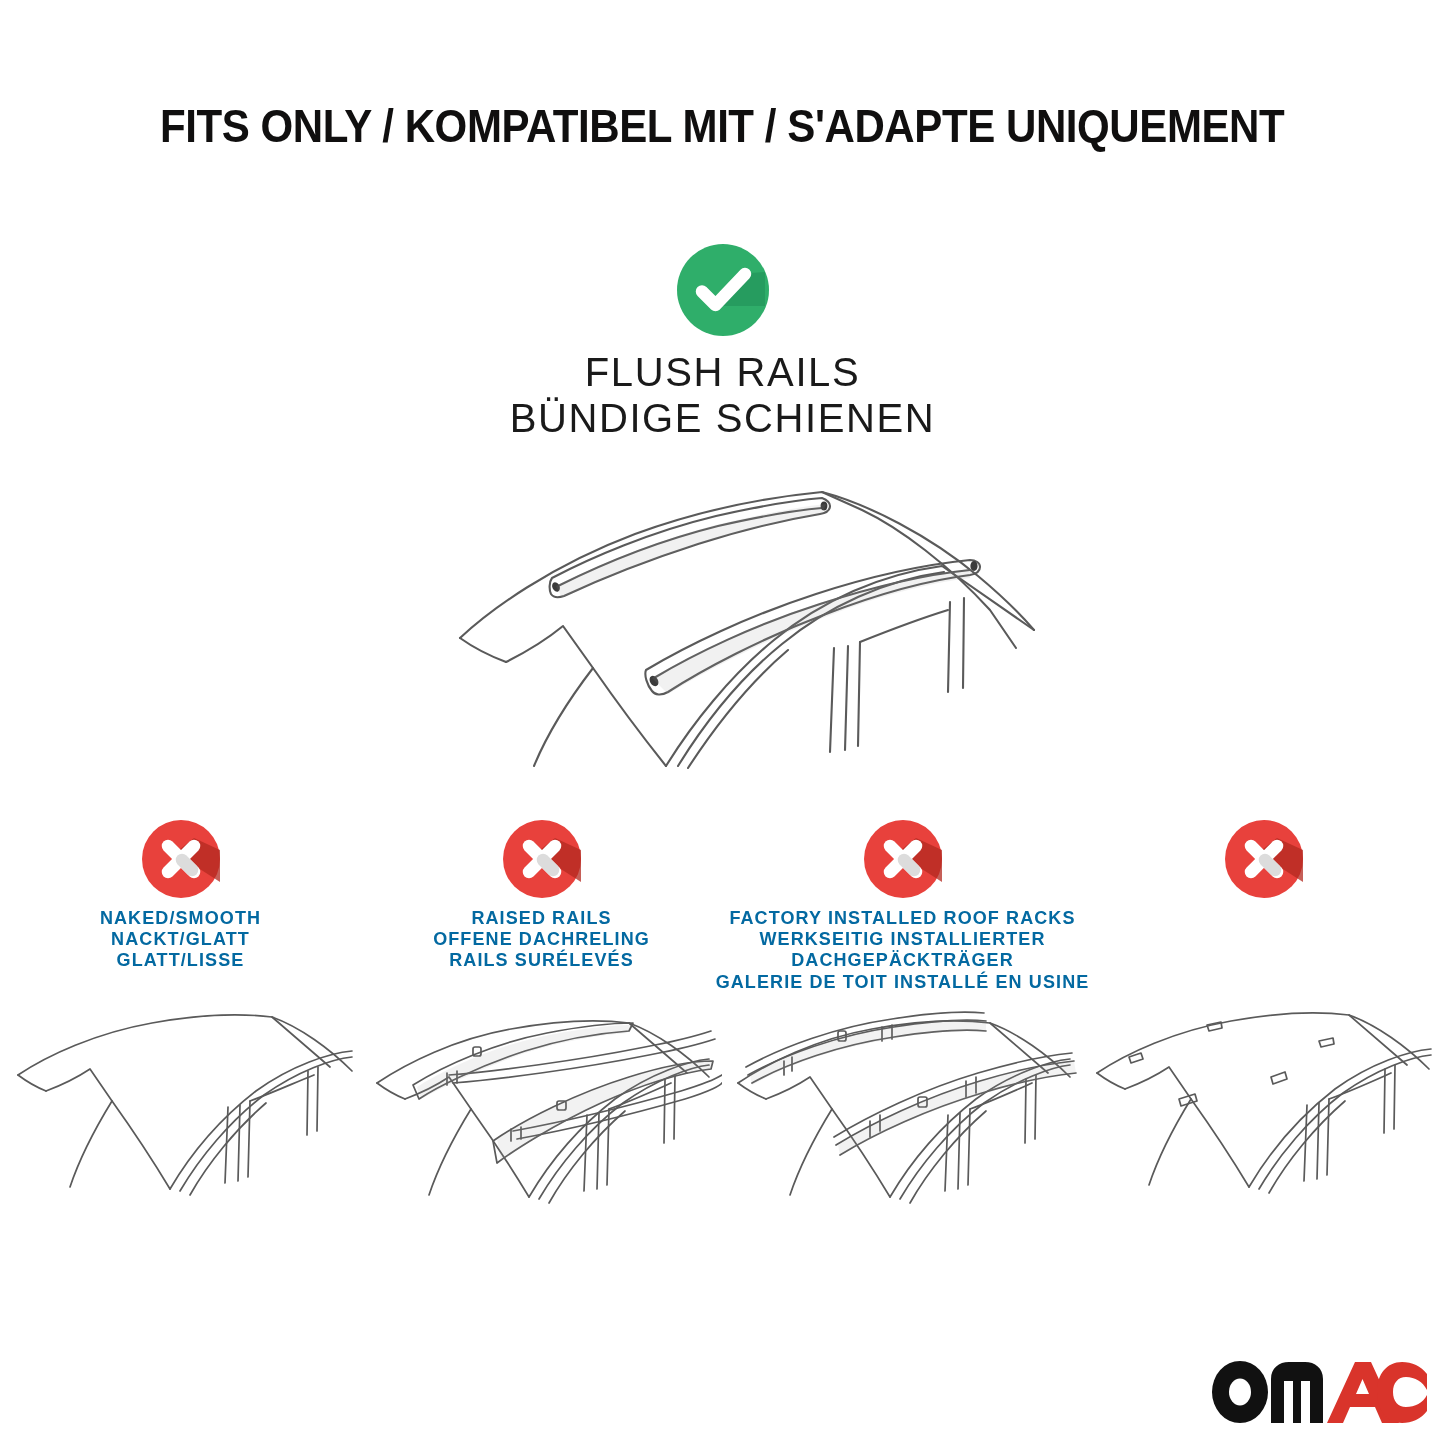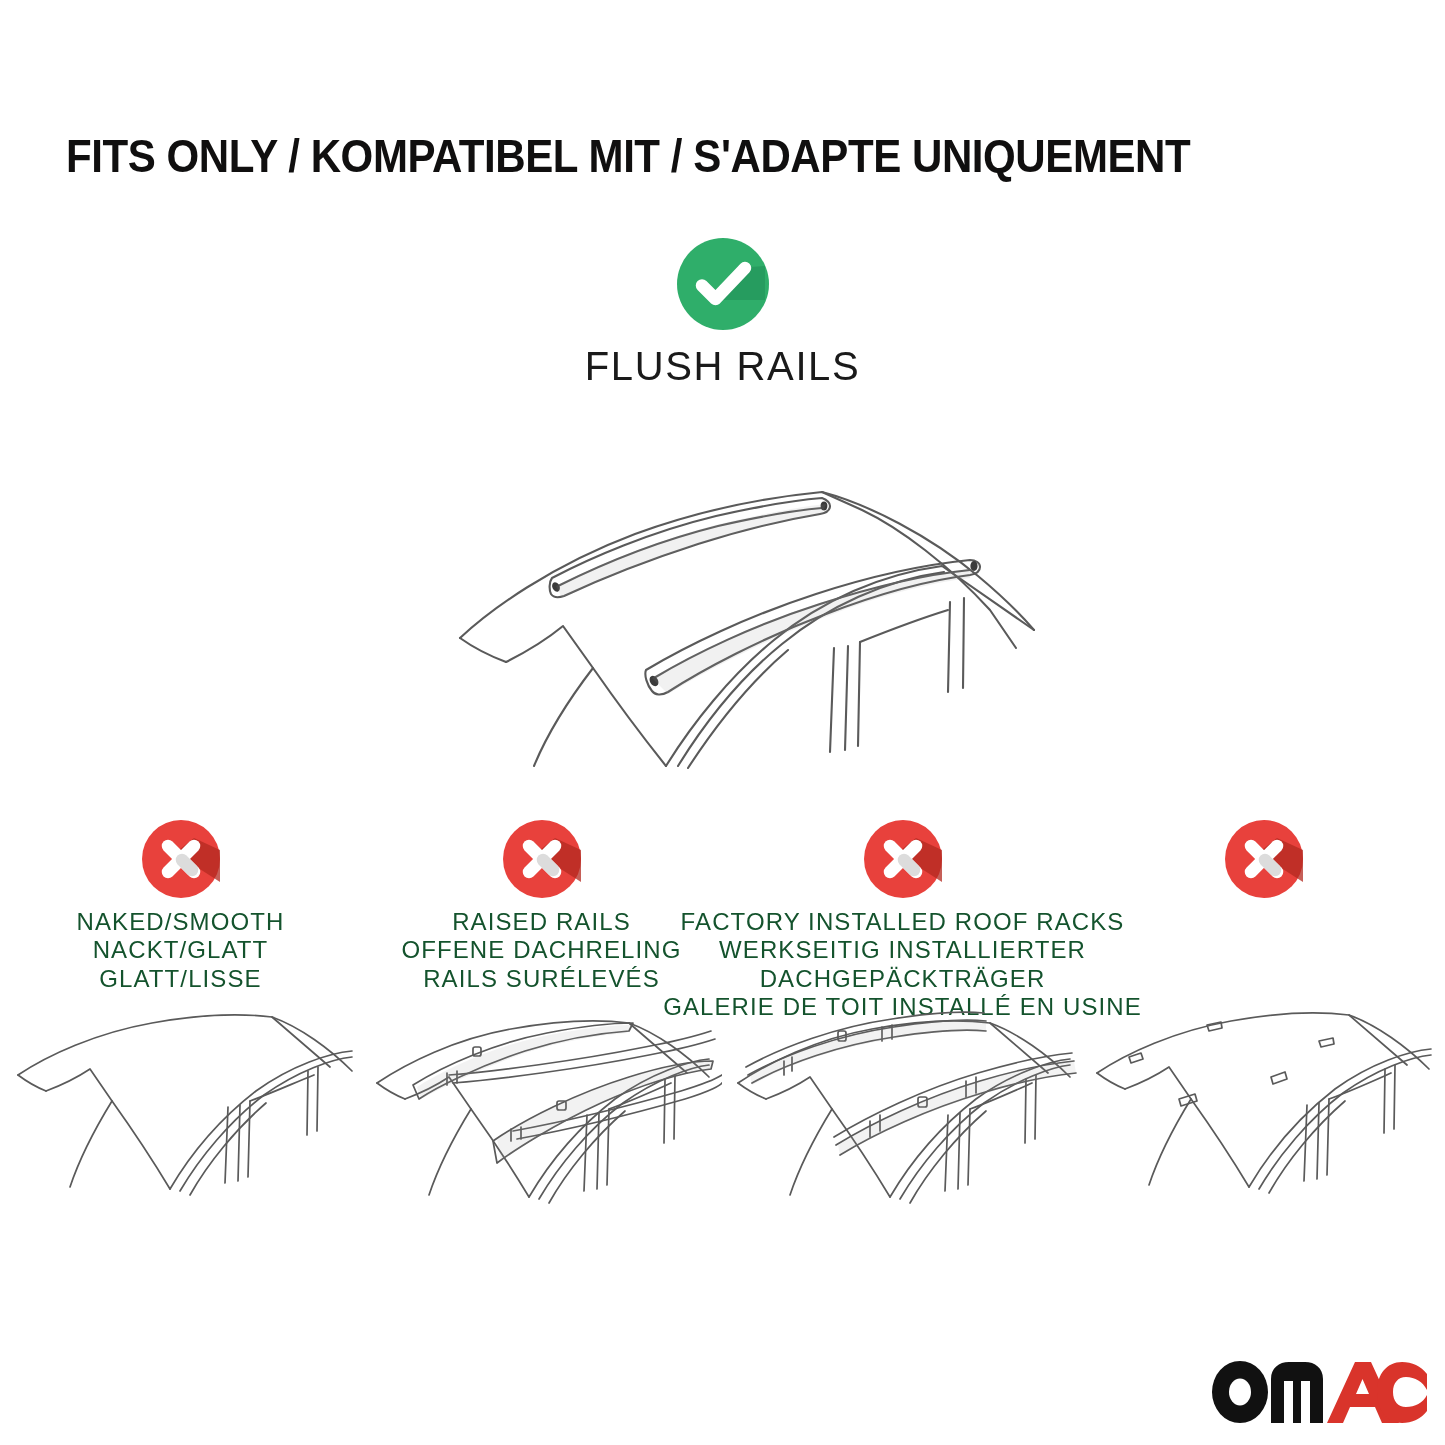--- a/index.html
+++ b/index.html
@@ -15,40 +15,39 @@
     font-family: "Liberation Sans", sans-serif;
     color: #111111;
   }
 
   
   #title-bar {
     position: absolute;
     left: 0;
     top: 98px;
     width: 1445px;
-    text-align: left;
-    margin-top: 30px;
+    text-align: center;
   }
   #page-title {
     display: inline-block;
     font-family: "Liberation Sans", sans-serif;
     font-weight: bold;
     font-size: 47px;
     letter-spacing: -0.5px;
     color: #100f0f;
     transform: scaleX(0.895);
     transform-origin: center;
     white-space: nowrap;
   }
 
   
   #fits-block {
     position: absolute;
     left: 0;
-    top: 238px;
+    top: 244px;
     width: 1445px;
     text-align: center;
   }
   .badge {
     display: inline-block;
     position: relative;
     width: 92px;
     height: 92px;
   }
   .badge svg { display: block; }
@@ -98,24 +97,24 @@
     height: 78px;
   }
   .option-labels {
     margin-top: 10px;
     text-align: center;
     line-height: 1.18;
   }
   .option-labels .line {
     display: block;
     font-family: "Liberation Sans", sans-serif;
-    font-weight: 400;
-    font-size: 24px;
+    font-weight: 700;
+    font-size: 18px;
     letter-spacing: 1.1px;
-    color: #14532d;
+    color: #0369a1;
     white-space: nowrap;
   }
 
   
   #roofs-row {
     position: absolute;
     left: 0;
     top: 1005px;
     width: 1445px;
     display: flex;
@@ -154,20 +153,21 @@
   <span class="badge">
     <svg viewBox="0 0 92 92" width="92" height="92" aria-hidden="true">
       <circle cx="46" cy="46" r="46" fill="#2FAE6A"></circle>
       <path d="M40 62 L88 62 L88 28 L61 30 Z" fill="#1F8E55" opacity="0.55"></path>
       <path d="M25 47.5 L38.5 61 L68 30" fill="none" stroke="#FFFFFF" stroke-width="12.5" stroke-linecap="round" stroke-linejoin="round"></path>
     </svg>
   </span>
 
   <div id="fits-labels">
     <span class="line">FLUSH RAILS</span>
+    <span class="line">BÜNDIGE SCHIENEN</span>
   </div>
 </div>
 
 <div id="hero-illustration">
   <svg viewBox="0 0 620 300" aria-hidden="true">
     <g fill="none" stroke="#5A5A5A" stroke-width="2.1" stroke-linecap="round" stroke-linejoin="round">
 
       <path d="M30 168 C60 140 120 96 205 64 C265 42 330 28 392 22 L432 40 C470 58 520 96 560 140 L586 178"></path>
       <path d="M30 168 C44 178 60 186 76 192"></path>
 

